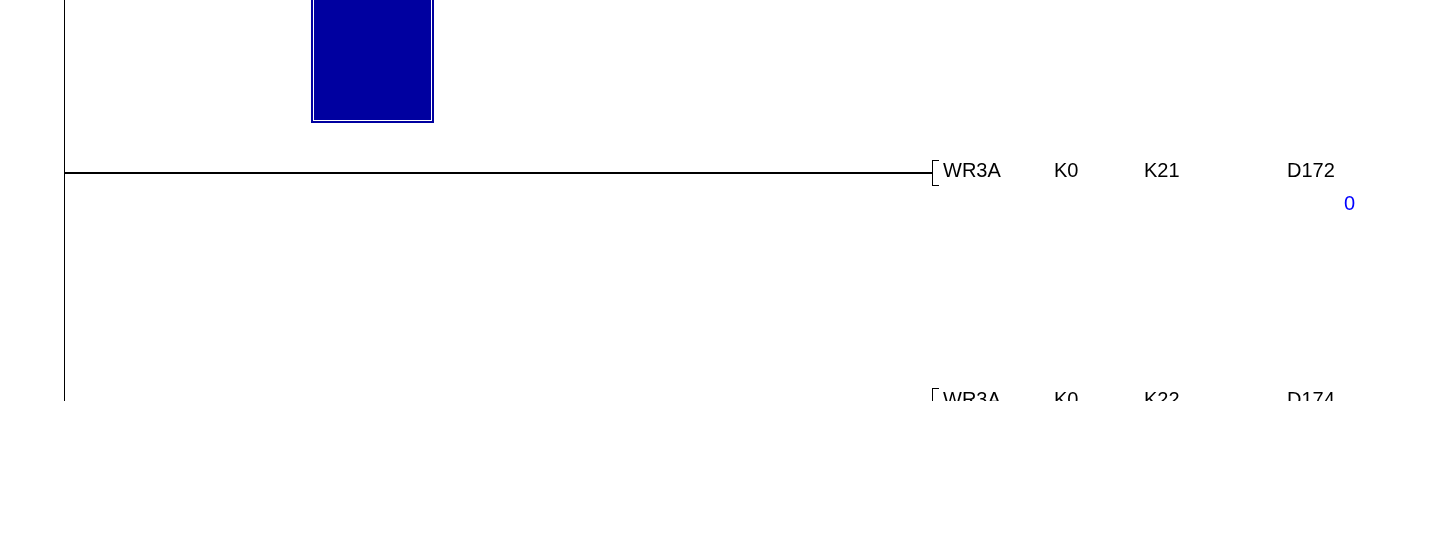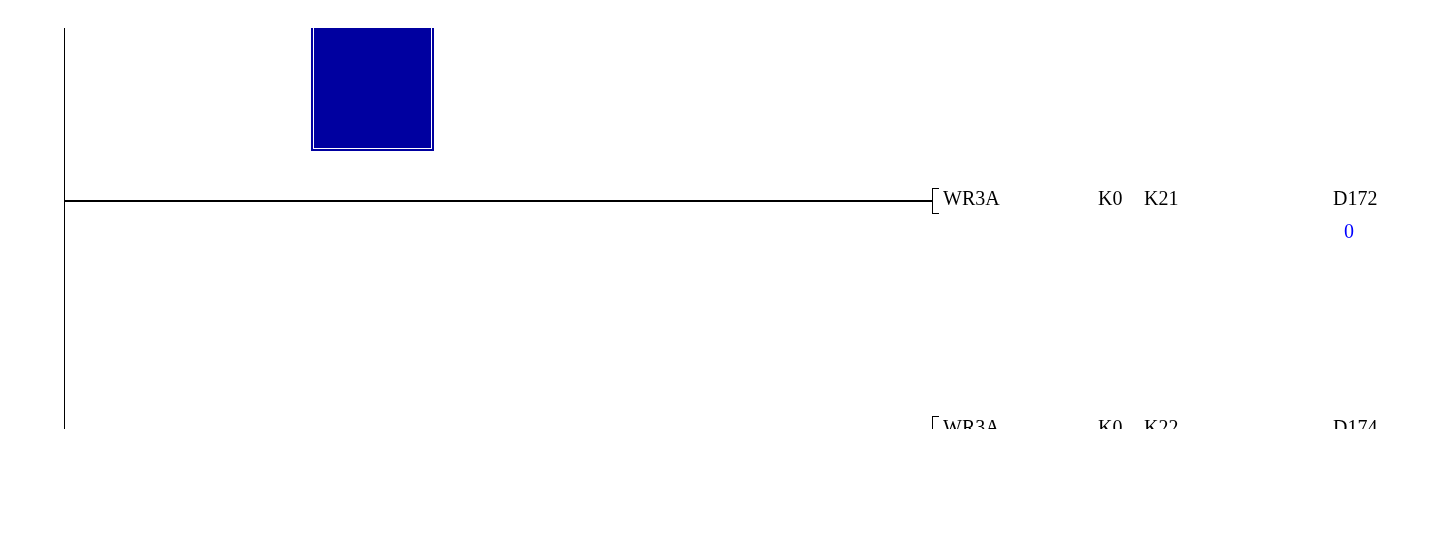--- a/index.html
+++ b/index.html
@@ -6,22 +6,21 @@
     margin: 0;
     padding: 0;
     background: #ffffff;
   }
   .canvas {
     position: relative;
     width: 1429px;
     height: 401px;
     background: var(--background, #ffffff);
     overflow: hidden;
-    font-family: Liberation Serif, serif;
-    margin-top: 28px;
+    font-family: Liberation Sans, sans-serif;
   }
   .abs { position: absolute; }
 
   
   .rail {
     left: 64px;
     top: 0;
     width: 1.4px;
     height: 402px;
     background: var(--line, #000000);
@@ -64,23 +63,23 @@
   
   .t {
     font-size: 20px;
     line-height: 20px;
     color: var(--text, #000000);
     white-space: pre;
   }
   .row-1 { top: 160px; }
   .row-2 { top: 388.5px; }
   .col-instr { left: 943px; }
-  .col-op1   { left: 1098px; }
+  .col-op1   { left: 1054px; }
   .col-op2   { left: 1144px; }
-  .col-op3   { left: 1333px; }
+  .col-op3   { left: 1287px; }
 
   .val {
     font-size: 20px;
     line-height: 20px;
     color: var(--monitor-value, #0000ff);
     white-space: pre;
   }
   .val-1 { left: 1344px; top: 193px; }
   .val-2 { left: 1344px; top: 421.5px; }
 </style>

